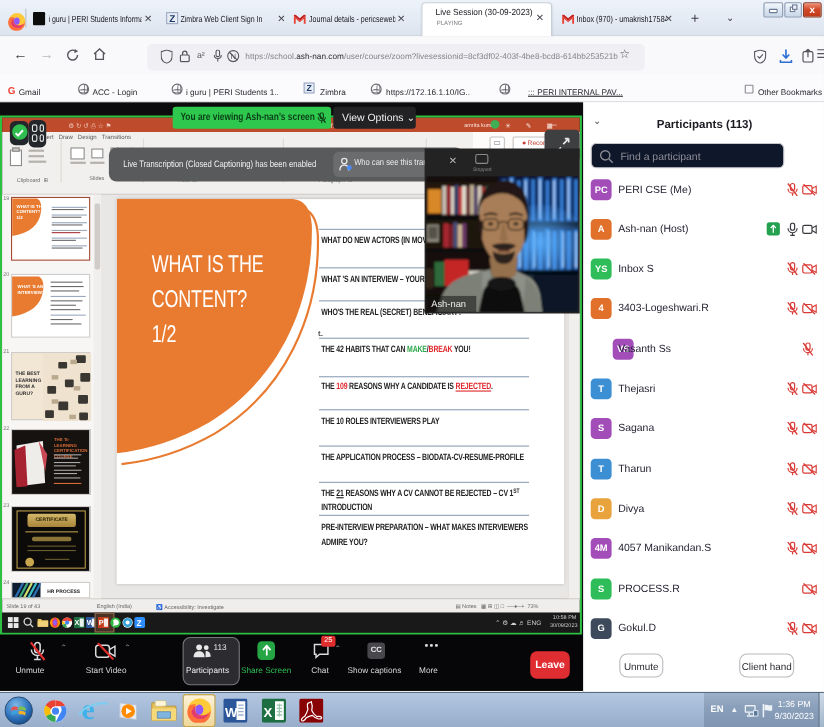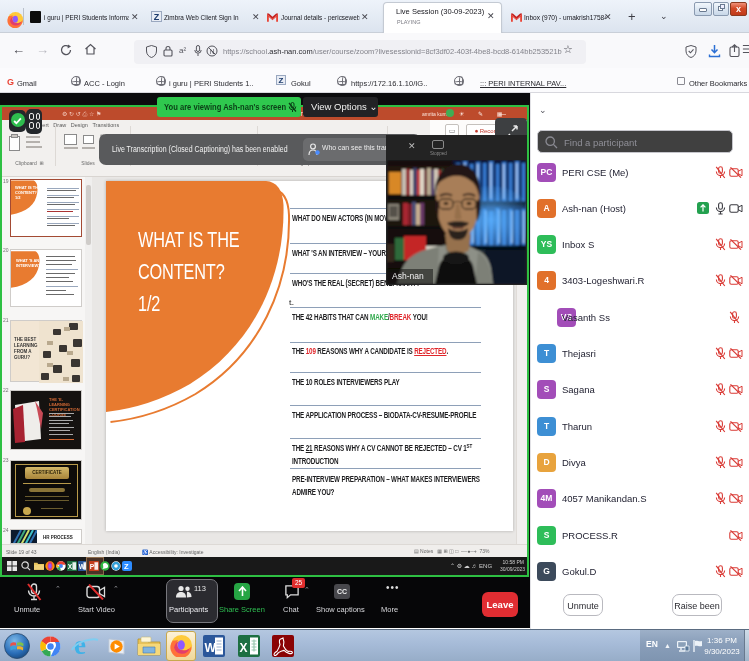--- a/index.html
+++ b/index.html
@@ -112,21 +112,21 @@
   </div>
 
   <div class="abs" id="bookmarks" style="left:0;top:68px;width:749px;height:25px;background:#fbfbfd;border-bottom:1px solid #d8d8de;font-size:7.5px;color:#2b2b31;">
     <div class="abs" style="left:7px;top:9px;font-size:9px;font-weight:700;color:#ea4335;">G</div>
     <div class="abs" style="left:17px;top:11px;">Gmail</div>
     <span class="bgl" style="left:71px;"></span>
       <div class="abs" style="left:84px;top:11px;">ACC - Login</div>
     <span class="bgl" style="left:156px;"></span>
       <div class="abs" style="left:169px;top:11px;">i guru | PERI Students 1..</div>
     <div class="abs" style="left:276px;top:7px;width:10px;height:10px;background:#e8ecf4;border:1px solid #9aa8c0;font-size:8px;font-weight:700;color:#1b3a6b;text-align:center;line-height:10px;">Z</div>
-    <div class="abs" style="left:291px;top:11px;">Gokul</div>
+    <div class="abs" style="left:291px;top:11px;">Zimbra</div>
     <span class="bgl" style="left:337px;"></span>
       <div class="abs" style="left:351px;top:11px;">https://172.16.1.10/IG..</div>
     <span class="bgl" style="left:454px;"></span>
       <div class="abs" style="left:480px;top:11px;text-decoration:underline;">::: PERI INTERNAL PAV...</div>
     <div class="abs" style="left:677px;top:9px;width:8px;height:8px;border:1px solid #8a8a92;border-radius:1px;"></div>
     <div class="abs" style="left:689px;top:11px;">Other Bookmarks</div>
   </div>
 
   <div class="abs" id="leftarea" style="left:0;top:93px;width:530px;height:535px;background:#0c0c0e;">
 
@@ -629,21 +629,22 @@
 
       <div class="abs" style="left:386px;top:5px;color:#dcdcdc;font-size:10px;letter-spacing:1px;">•••</div>
       <div class="abs" style="left:381px;top:28px;">More</div>
 
       <div class="abs" style="left:482px;top:15px;width:36px;height:25px;background:#e02d32;border-radius:6px;color:#fff;font-weight:700;font-size:9.5px;text-align:center;line-height:25px;">Leave</div>
     </div>
   </div>
 
   <div class="abs" id="panel" style="left:530px;top:93px;width:219px;height:536px;background:#fff;border-left:1px solid #e2e2e6;">
     <div class="abs" style="left:8px;top:12px;font-size:9px;color:#55555d;">⌄</div>
-    <div class="abs" style="left:6px;top:37px;width:196px;height:23px;border:1px solid #c6c6cc;border-radius:5px;background:#404040;">
+    <div class="abs" style="left:0;top:14px;width:219px;text-align:center;font-size:10.5px;font-weight:700;color:#1b1b22;">Participants (113)</div>
+    <div class="abs" style="left:6px;top:37px;width:176px;height:23px;border:1px solid #c6c6cc;border-radius:5px;background:#0f172a;">
       <svg class="abs" style="left:7px;top:5px" width="13" height="13" viewBox="0 0 13 13">
           <circle cx="5.2" cy="5.2" r="4.2" fill="none" stroke="#8a8a92" stroke-width="1.3"></circle>
           <path d="M8.4 8.4 L12 12" stroke="#8a8a92" stroke-width="1.3"></path>
         </svg>
       <div class="abs" style="left:26px;top:6px;font-size:9.5px;color:#8f8f97;">Find a participant</div>
     </div>
     <div id="rows">
     <div class="abs" style="left:6px;top:69.5px;width:19px;height:19px;background:#a24db8;border-radius:4px;color:#fff;font-size:8.5px;font-weight:700;text-align:center;line-height:19px;">PC</div>
     <div class="abs" style="left:31px;top:73.5px;font-size:9.5px;color:#232333;white-space:nowrap;">PERI CSE (Me)</div>
     <svg class="abs" style="left:184px;top:72.5px" width="11" height="13" viewBox="0 0 11 13">
@@ -775,21 +776,21 @@
           <path d="M1.4 5.5 a4.1 4.1 0 0 0 8.2 0 M5.5 9.6 V12" fill="none" stroke="#d93a35" stroke-width="1.1"></path>
           <path d="M1.2 0.8 L9.8 12" stroke="#d93a35" stroke-width="1.2"></path>
         </svg>
     <svg class="abs" style="left:198px;top:472.79999999999995px" width="14" height="11" viewBox="0 0 14 11">
           <rect x="0.8" y="1.8" width="8.4" height="7.4" rx="1.5" fill="none" stroke="#d93a35" stroke-width="1.1"></rect>
           <path d="M9.2 4.4 L13 2.2 V8.8 L9.2 6.6" fill="none" stroke="#d93a35" stroke-width="1"></path>
           <path d="M1.5 0.4 L12 10.6" stroke="#d93a35" stroke-width="1.2"></path>
         </svg>
     </div>
     <div class="abs" style="left:32px;top:501px;width:40px;height:22px;border:1px solid #b9b9bf;border-radius:7px;font-size:9px;color:#2b2b31;text-align:center;line-height:22px;">Unmute</div>
-    <div class="abs" style="left:141px;top:501px;width:50px;height:22px;border:1px solid #b9b9bf;border-radius:7px;font-size:9px;color:#2b2b31;text-align:center;line-height:22px;">Raise been</div>
+    <div class="abs" style="left:141px;top:501px;width:50px;height:22px;border:1px solid #b9b9bf;border-radius:7px;font-size:9px;color:#2b2b31;text-align:center;line-height:22px;">Client hand</div>
   </div>
 
   <div class="abs" id="taskbar" style="left:0;top:629px;width:749px;height:32px;background:linear-gradient(#b4c7e0,#a6bbd8 45%,#97adc8);border-top:1px solid #5a6b80;">
 
     <svg class="abs" style="left:4px;top:3px" width="26" height="26" viewBox="0 0 26 26">
       <defs>
           <radialGradient id="orb" cx=".4" cy=".3" r=".9">
             <stop offset="0" stop-color="#7db9e8"></stop>
             <stop offset=".55" stop-color="#2a6eb8"></stop>
             <stop offset="1" stop-color="#10345e"></stop>

